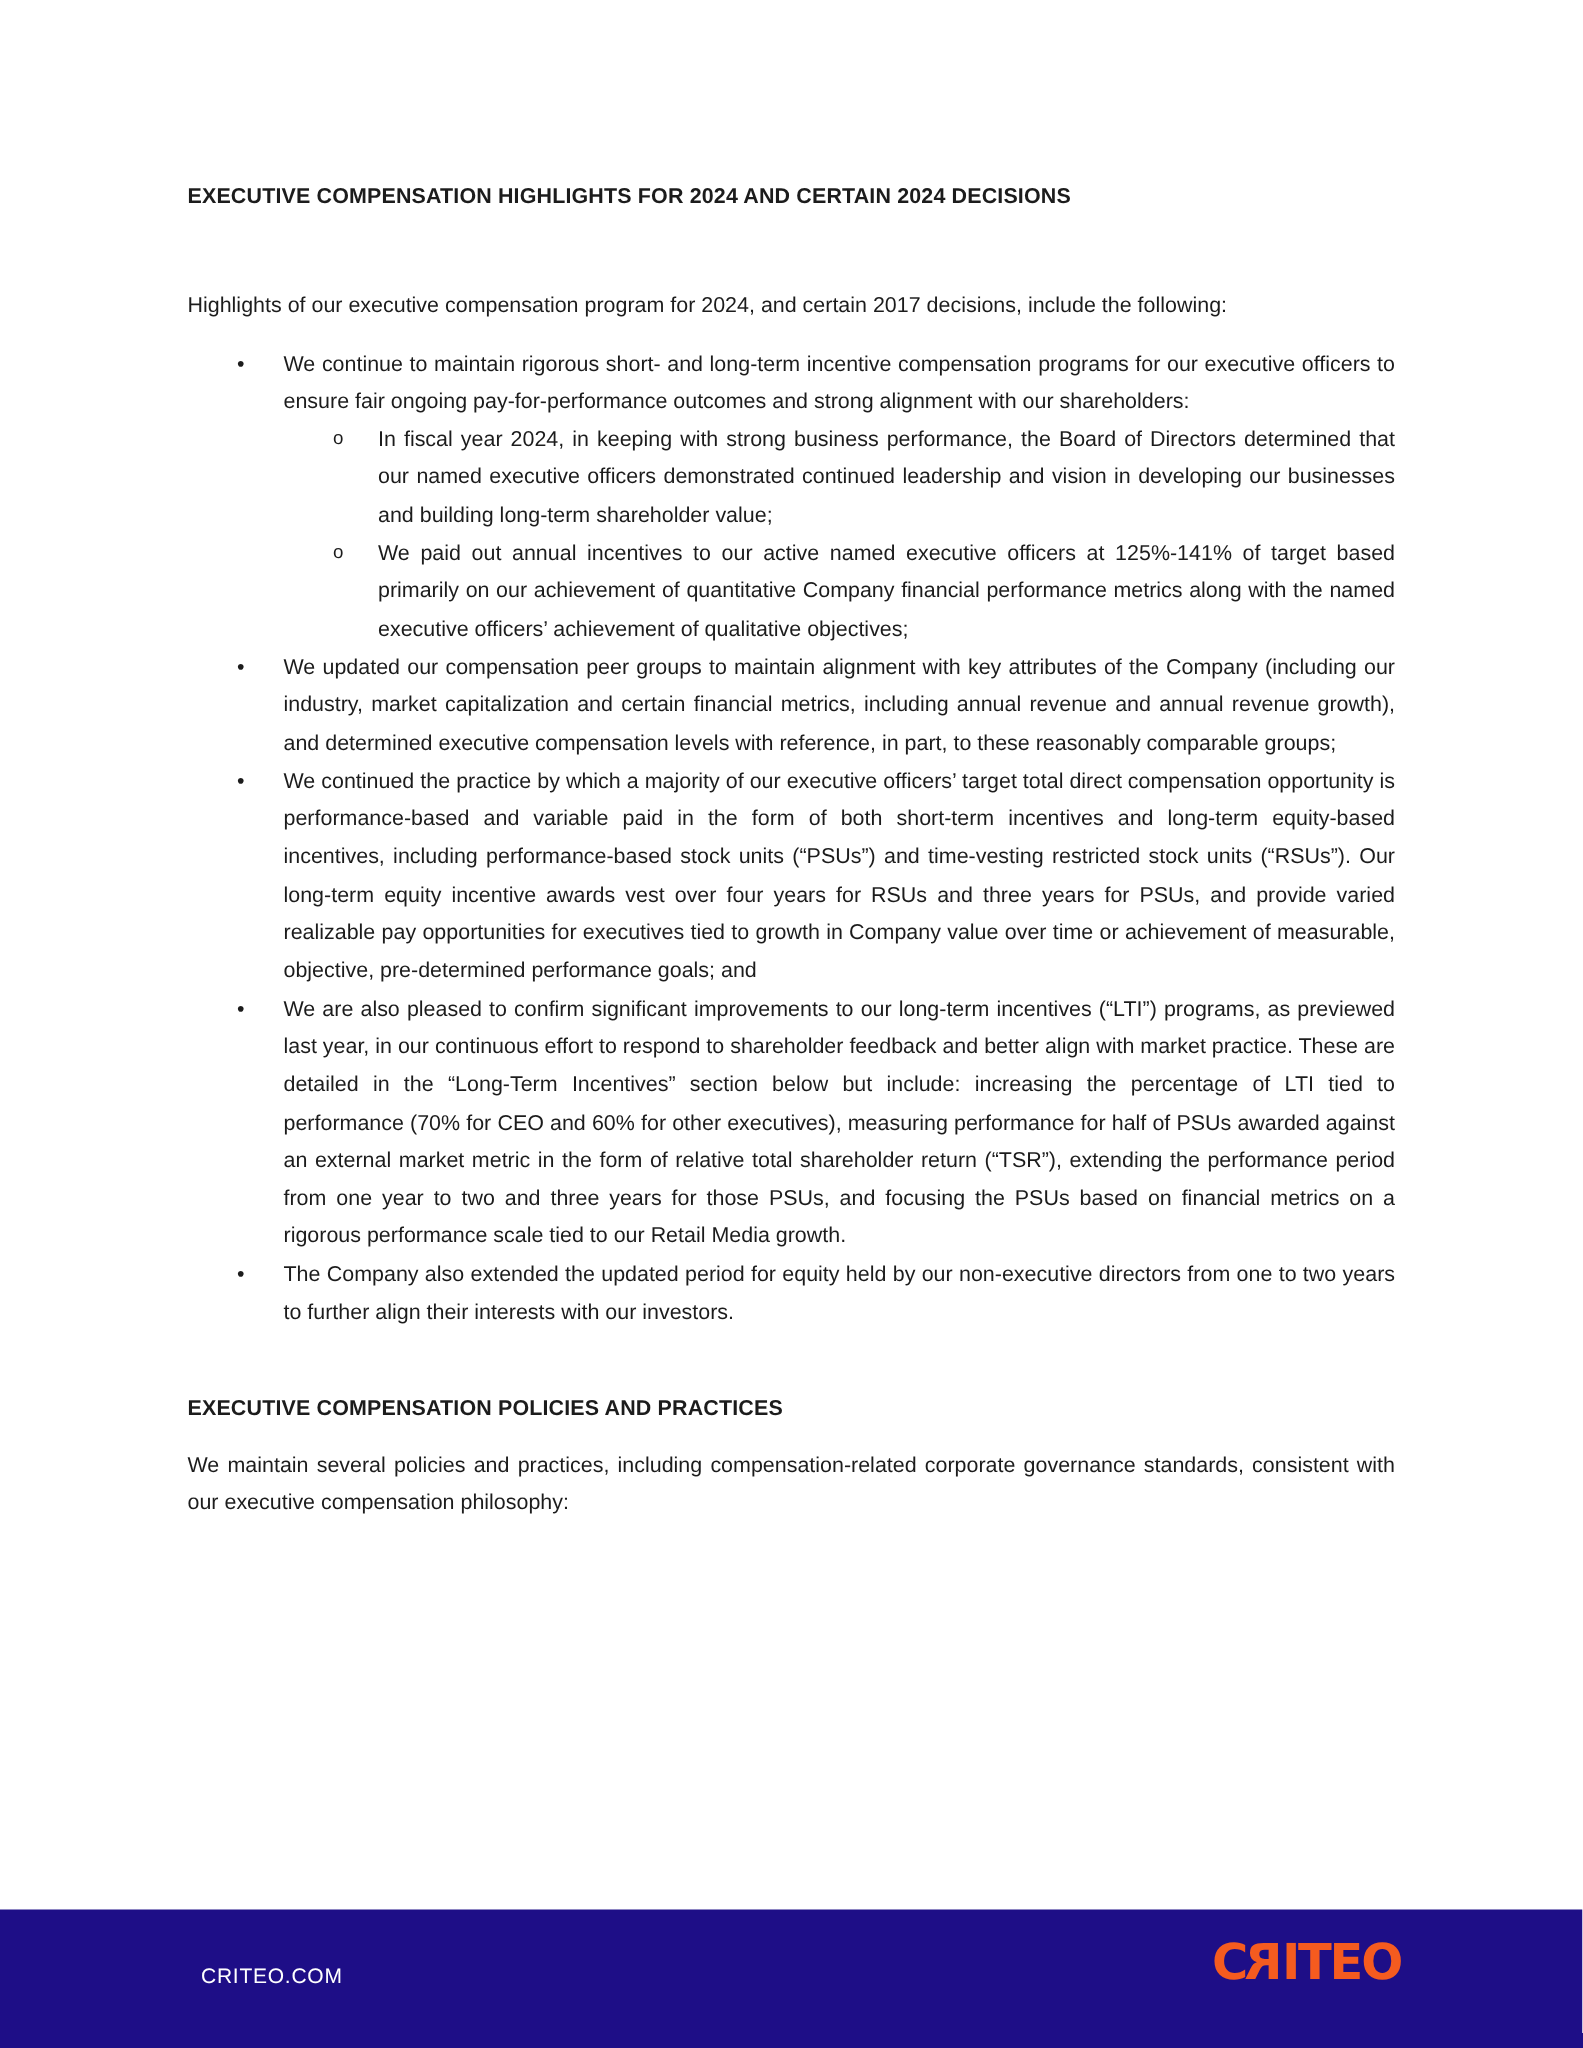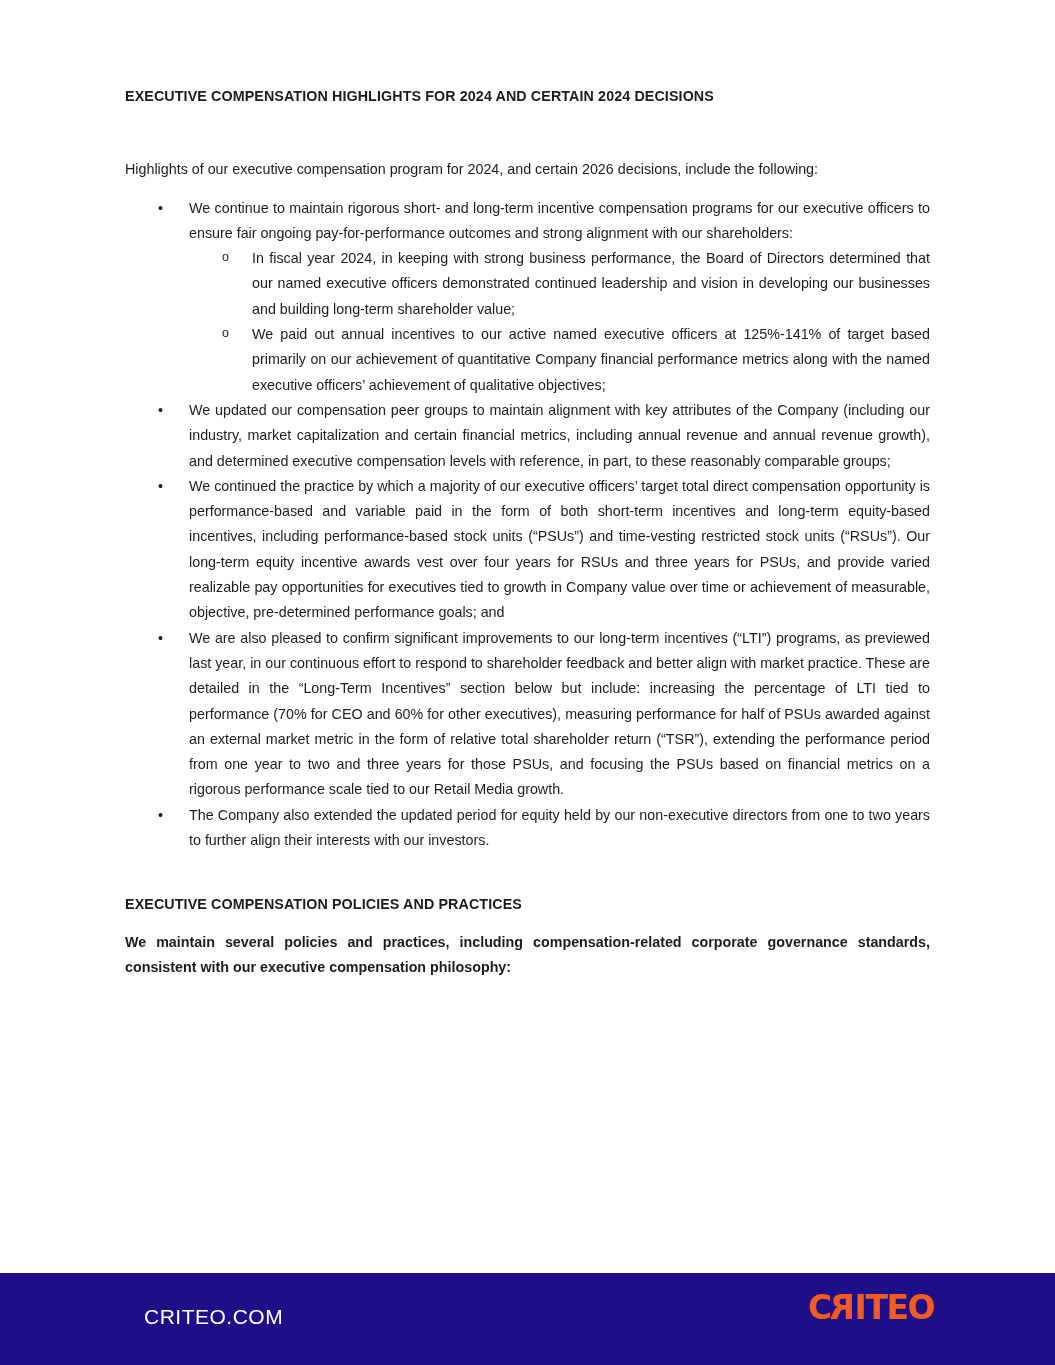--- a/index.html
+++ b/index.html
@@ -31,21 +31,21 @@
     font-size: 14.3px;
     line-height: 25.3px;
   }
   h1, h2 {
     font-size: 14.3px;
     line-height: 25.3px;
     font-weight: 700;
     margin: 0;
     letter-spacing: 0.1px;
   }
-  h1 { margin-top: 84px; }
+  h1 { margin-top: 119px; }
   .intro { margin: 48px 0 0 0; }
   .bullet-list { margin-top: 13px; }
   .li {
     position: relative;
     text-align: justify;
   }
   .li.l1 { padding-left: 64px; }
   .li.l1 .marker {
     position: absolute;
     left: 33px;
@@ -57,35 +57,34 @@
     position: absolute;
     left: 97px;
     top: -1px;
     font-size: 12.5px;
     text-align: left;
   }
   h2 { margin-top: 39px; }
   .closing {
     margin: 12px 0 0 0;
     text-align: justify;
-    font-weight: bold;
   }
   .footer {
     position: absolute;
     left: 0;
     top: 1273px;
     width: 1055px;
     height: 92px;
     background: var(--navy);
   }
   .footer .site {
     position: absolute;
-    left: 144px;
+    left: 134px;
     top: 35px;
-    font-size: 21px;
+    font-size: 14px;
     line-height: 18px;
     color: var(--white);
     letter-spacing: 0.5px;
   }
   .footer .logo {
     position: absolute;
     right: 121px;
     top: 16px;
     font-size: 33px;
     line-height: 38px;
@@ -101,21 +100,21 @@
 </style>
 </head>
 <body>
 
 <div class="page">
 
   <main class="content">
 
     <h1>EXECUTIVE COMPENSATION HIGHLIGHTS FOR 2024 AND CERTAIN 2024 DECISIONS</h1>
 
-    <p class="intro">Highlights of our executive compensation program for 2024, and certain 2026 decisions, include the following:</p>
+    <p class="intro">Highlights of our executive compensation program for 2024, and certain 2017 decisions, include the following:</p>
 
     <div class="bullet-list">
 
       <div class="li l1">
         <span class="marker">•</span>
         <span>We continue to maintain rigorous short- and long-term incentive compensation programs for our executive officers to ensure fair ongoing pay-for-performance outcomes and strong alignment with our shareholders:</span>
       </div>
 
       <div class="li l2">
         <span class="marker">o</span>

